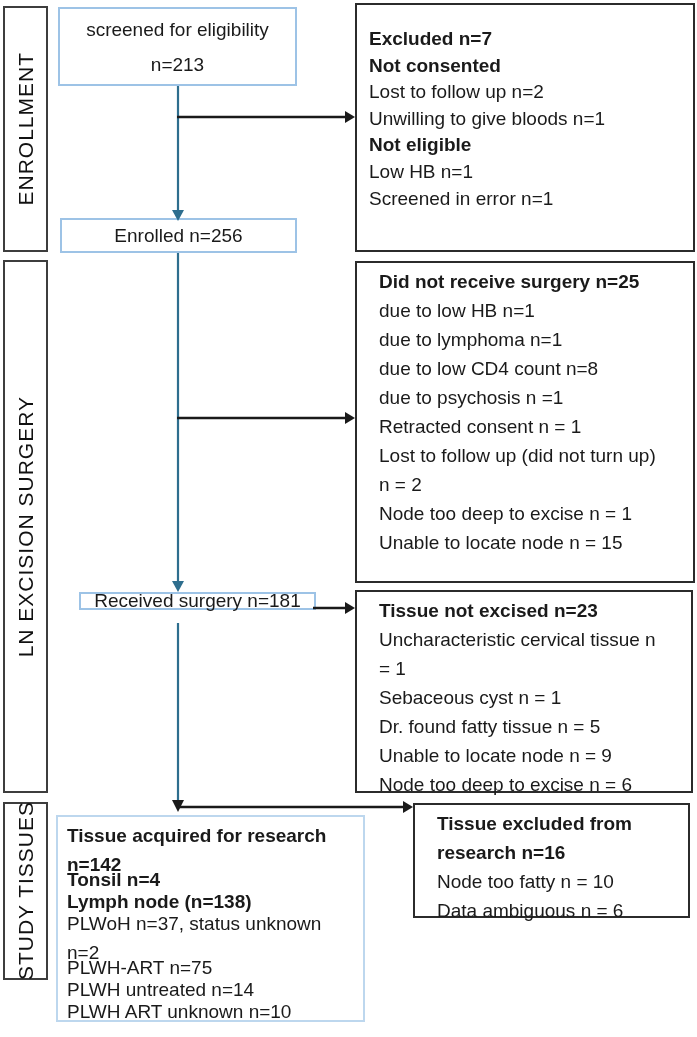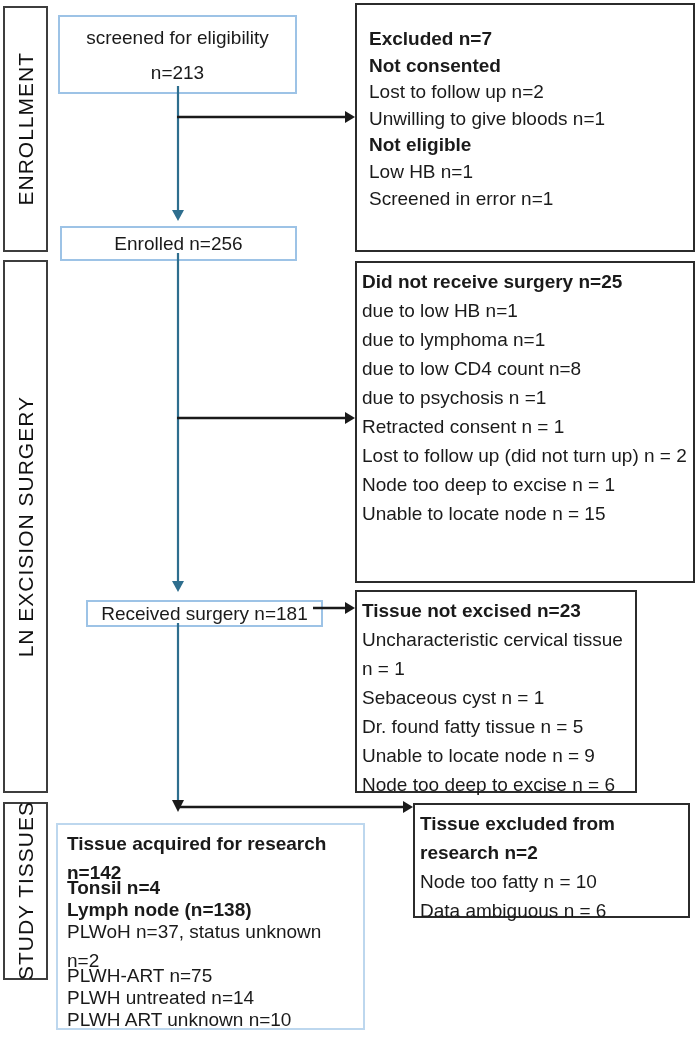--- a/index.html
+++ b/index.html
@@ -59,60 +59,59 @@
     position: absolute;
     border: 2px solid var(--flow-box-border, #9dc3e6);
     background: #ffffff;
     box-sizing: border-box;
     display: flex;
     align-items: center;
     justify-content: center;
     font-size: 19px;
     z-index: 2;
     text-align: center;
-    margin-top: 8px;
   }
   #box-screened {
     left: 58px; top: 7px; width: 239px; height: 79px;
     flex-direction: column;
     gap: 13px;
     padding-top: 2px;
   }
   #box-enrolled { left: 60px; top: 218px; width: 237px; height: 35px; }
-  #box-received { left: 86px; top: 592px; width: 237px; height: 27px; }
+  #box-received { left: 79px; top: 592px; width: 237px; height: 18px; }
   #box-acquired {
     left: 56px; top: 815px; width: 309px; height: 207px;
     border-color: var(--bottom-box-border, #bdd7ee);
     flex-direction: column;
     align-items: flex-start;
     justify-content: flex-end;
     padding: 5px 6px 0 9px;
     text-align: left;
     line-height: 28.5px;
   }
 
   
   .sidebox {
     position: absolute;
     border: 2px solid var(--side-box-border, #2b2b2b);
     background: #ffffff;
     box-sizing: border-box;
     font-size: 19px;
     line-height: 29px;
-    padding: 4px 5px;
+    padding: 4px 22px;
     z-index: 2;
   }
   #box-excluded {
     left: 355px; top: 3px; width: 340px; height: 249px;
     line-height: 26.6px;
     padding: 21px 12px;
     text-align: justify;
   }
   #box-nosurgery { left: 355px; top: 261px; width: 340px; height: 322px; }
-  #box-notexcised { left: 355px; top: 590px; width: 282px; height: 203px; }
+  #box-notexcised { left: 355px; top: 590px; width: 338px; height: 203px; }
   #box-tissue-excluded { left: 413px; top: 803px; width: 277px; height: 115px; }
 
   .line { min-height: 1em; }
   .bold { font-weight: bold; }
 </style>
 </head>
 <body>
 
 <div id="canvas">
 
@@ -231,20 +230,20 @@
       <div class="line">Dr. found fatty tissue n = 5</div>
 
       <div class="line">Unable to locate node n = 9</div>
 
       <div class="line">Node too deep to excise n = 6</div>
 
     </div>
 
   <div class="sidebox" id="box-tissue-excluded">
 
-      <div class="line bold">Tissue excluded from research n=2</div>
+      <div class="line bold">Tissue excluded from research n=16</div>
 
       <div class="line">Node too fatty n = 10</div>
 
       <div class="line">Data ambiguous n = 6</div>
     </div>
 
 </div>
 
 </body></html>

